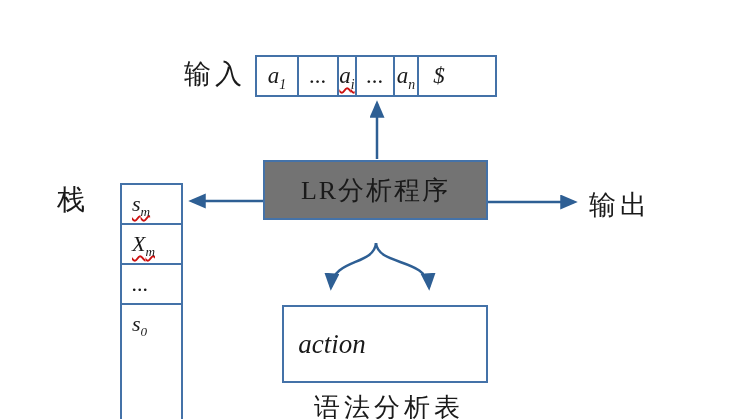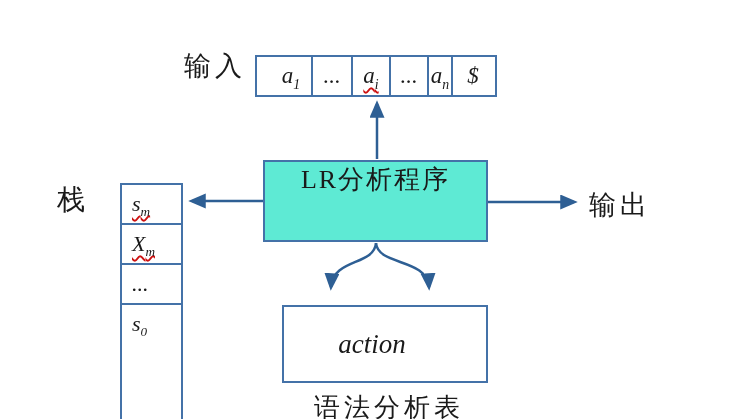--- a/index.html
+++ b/index.html
@@ -35,39 +35,38 @@
   }
 
   
   #input-tape {
     left: 255px; top: 55px;
     width: 242px; height: 42px;
     border: 2px solid var(--stroke);
     box-sizing: border-box;
     display: flex;
     background: #fff;
-    padding-left: 14px;
   }
   #input-tape .tape-cell {
     display: flex; align-items: center; justify-content: center;
     font-size: 23px;
     border-left: 2px solid var(--stroke);
     box-sizing: border-box;
   }
   #input-tape .tape-cell:first-child { border-left: none; }
 
   
   #parser-box {
     left: 263px; top: 160px;
-    width: 225px; height: 82px;
+    width: 225px; height: 60px;
     border: 2px solid var(--stroke);
     box-sizing: border-box;
-    display: flex; align-items: flex-start; justify-content: center;
+    display: flex; align-items: center; justify-content: center;
     font-size: 26px; letter-spacing: 2px;
-    background: #5eead4;
+    background: #737373;
   }
 
   
   #stack {
     left: 120px; top: 183px;
     width: 63px; height: 240px;
     border: 2px solid var(--stroke);
     border-bottom: none;
     box-sizing: border-box;
     background: #fff;
@@ -83,21 +82,20 @@
   #stack .stack-cell:last-child { border-bottom: none; }
 
   
   #parse-table {
     left: 282px; top: 305px;
     width: 206px; height: 78px;
     border: 2px solid var(--stroke);
     box-sizing: border-box;
     display: flex;
     background: #fff;
-    padding-left: 40px;
   }
   #parse-table .table-cell {
     display: flex; align-items: center; justify-content: center;
     font-size: 27px; font-style: italic;
     box-sizing: border-box;
   }
   #parse-table .table-cell + .table-cell { border-left: 2px solid var(--stroke); }
 
   
   #arrows { left: 0; top: 0; width: 745px; height: 419px; pointer-events: none; }
@@ -119,30 +117,30 @@
     <line class="arrow" x1="377" y1="159" x2="377" y2="104" marker-end="url(#ah)"></line>
 
     <line class="arrow" x1="263" y1="201" x2="192" y2="201" marker-end="url(#ah)"></line>
 
     <line class="arrow" x1="488" y1="202" x2="574" y2="202" marker-end="url(#ah)"></line>
 
     <path class="arrow" d="M376,243 C374,266 333,258 331,287" marker-end="url(#ah)"></path>
     <path class="arrow" d="M376,243 C378,266 427,258 429,287" marker-end="url(#ah)"></path>
   </svg>
 
-  <div class="abs cn-label" style="left:184px; top:48px;">输入</div>
+  <div class="abs cn-label" style="left:184px; top:56px;">输入</div>
 
   <div id="input-tape" class="abs">
     <div class="tape-cell" style="width:40px">
       <span class="math"><span>a</span><sub>1</sub></span>
     </div>
     <div class="tape-cell" style="width:40px">
       <span class="math"><span>...</span></span>
     </div>
-    <div class="tape-cell" style="width:38px">
+    <div class="tape-cell" style="width:18px">
       <span class="math squiggle"><span>a</span><sub>i</sub></span>
     </div>
     <div class="tape-cell" style="width:38px">
       <span class="math"><span>...</span></span>
     </div>
     <div class="tape-cell" style="width:24px">
       <span class="math"><span>a</span><sub>n</sub></span>
     </div>
     <div class="tape-cell" style="width:42px">
       <span class="math"><span>$</span></span>

